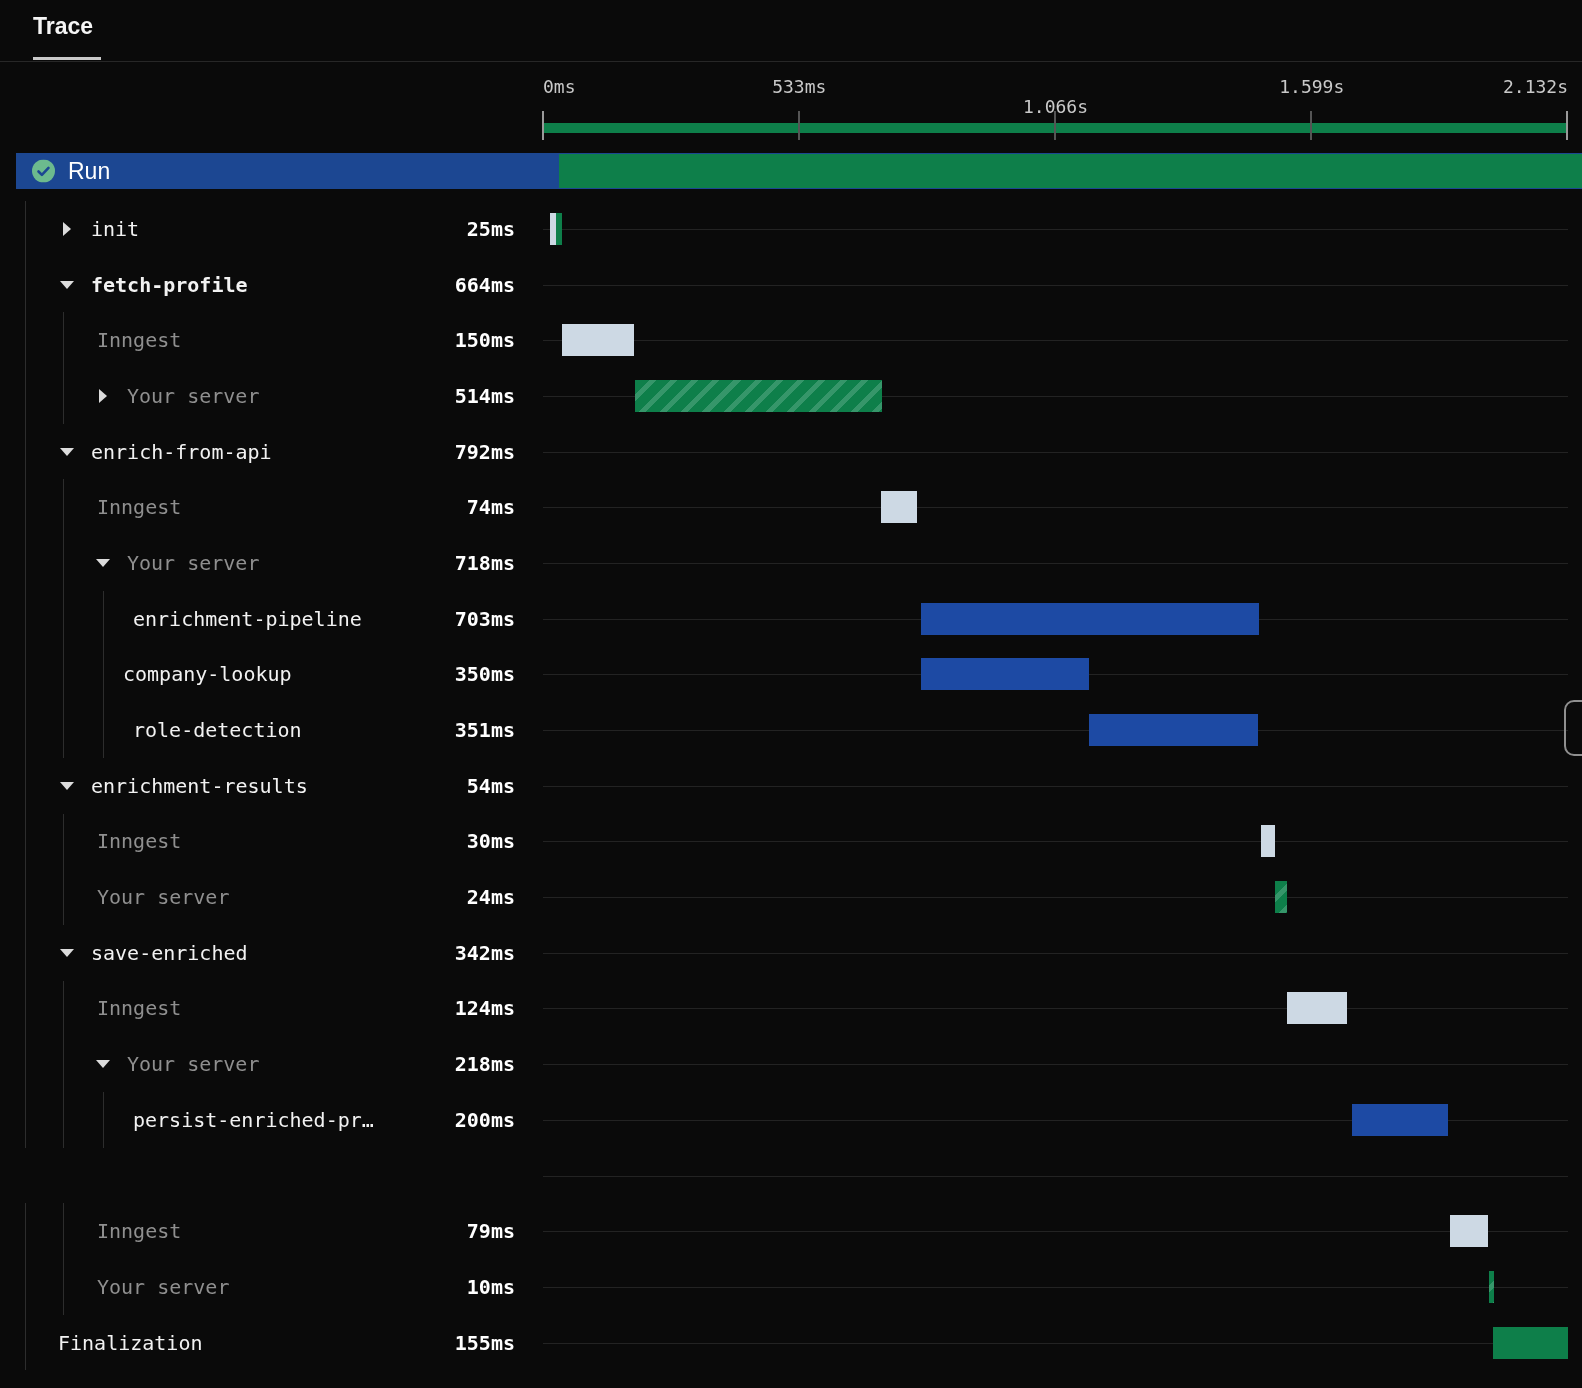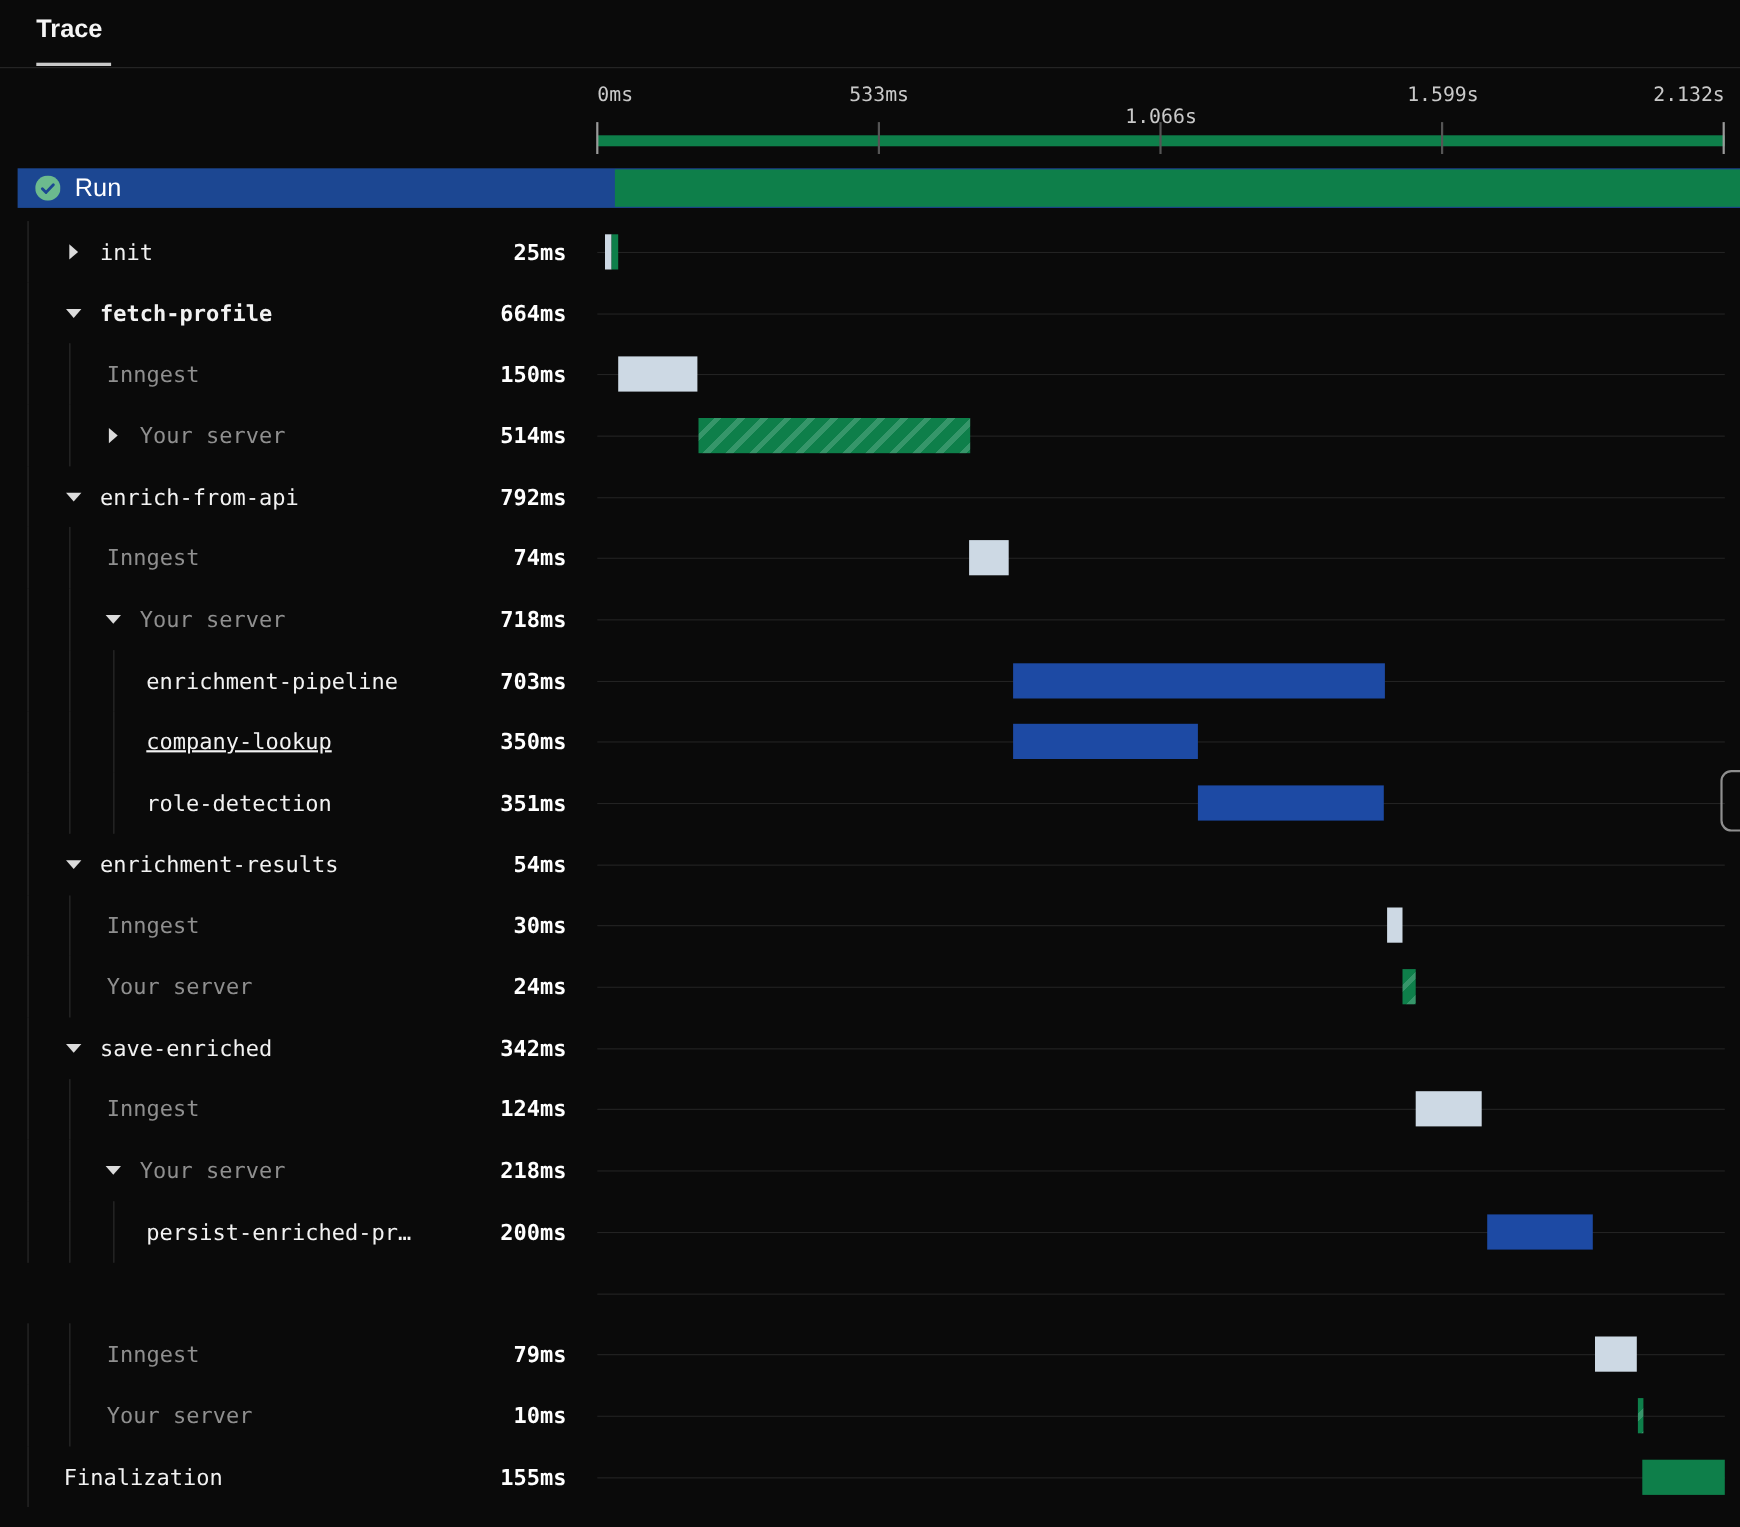--- a/index.html
+++ b/index.html
@@ -197,21 +197,21 @@
     <div class="row-track">
           <div class="bar bar-blue" style="left: 36.8668%; width: 32.9737%;"></div>
         </div>
   </div>
       <div class="row">
     <div class="row-left">
           <div class="guide" style="left: 103px;"></div>
           <div class="guide" style="left: 63px;"></div>
           <div class="guide" style="left: 25px;"></div>
 
-      <span class="row-name white" style="left: 133px; text-decoration: underline;">company-lookup</span>
+      <span class="row-name white" style="left: 123px;">company-lookup</span>
       <span class="row-duration">350ms</span>
     </div>
     <div class="row-track">
           <div class="bar bar-blue" style="left: 36.8668%; width: 16.4165%;"></div>
         </div>
   </div>
       <div class="row">
     <div class="row-left">
           <div class="guide" style="left: 103px;"></div>
           <div class="guide" style="left: 63px;"></div>

